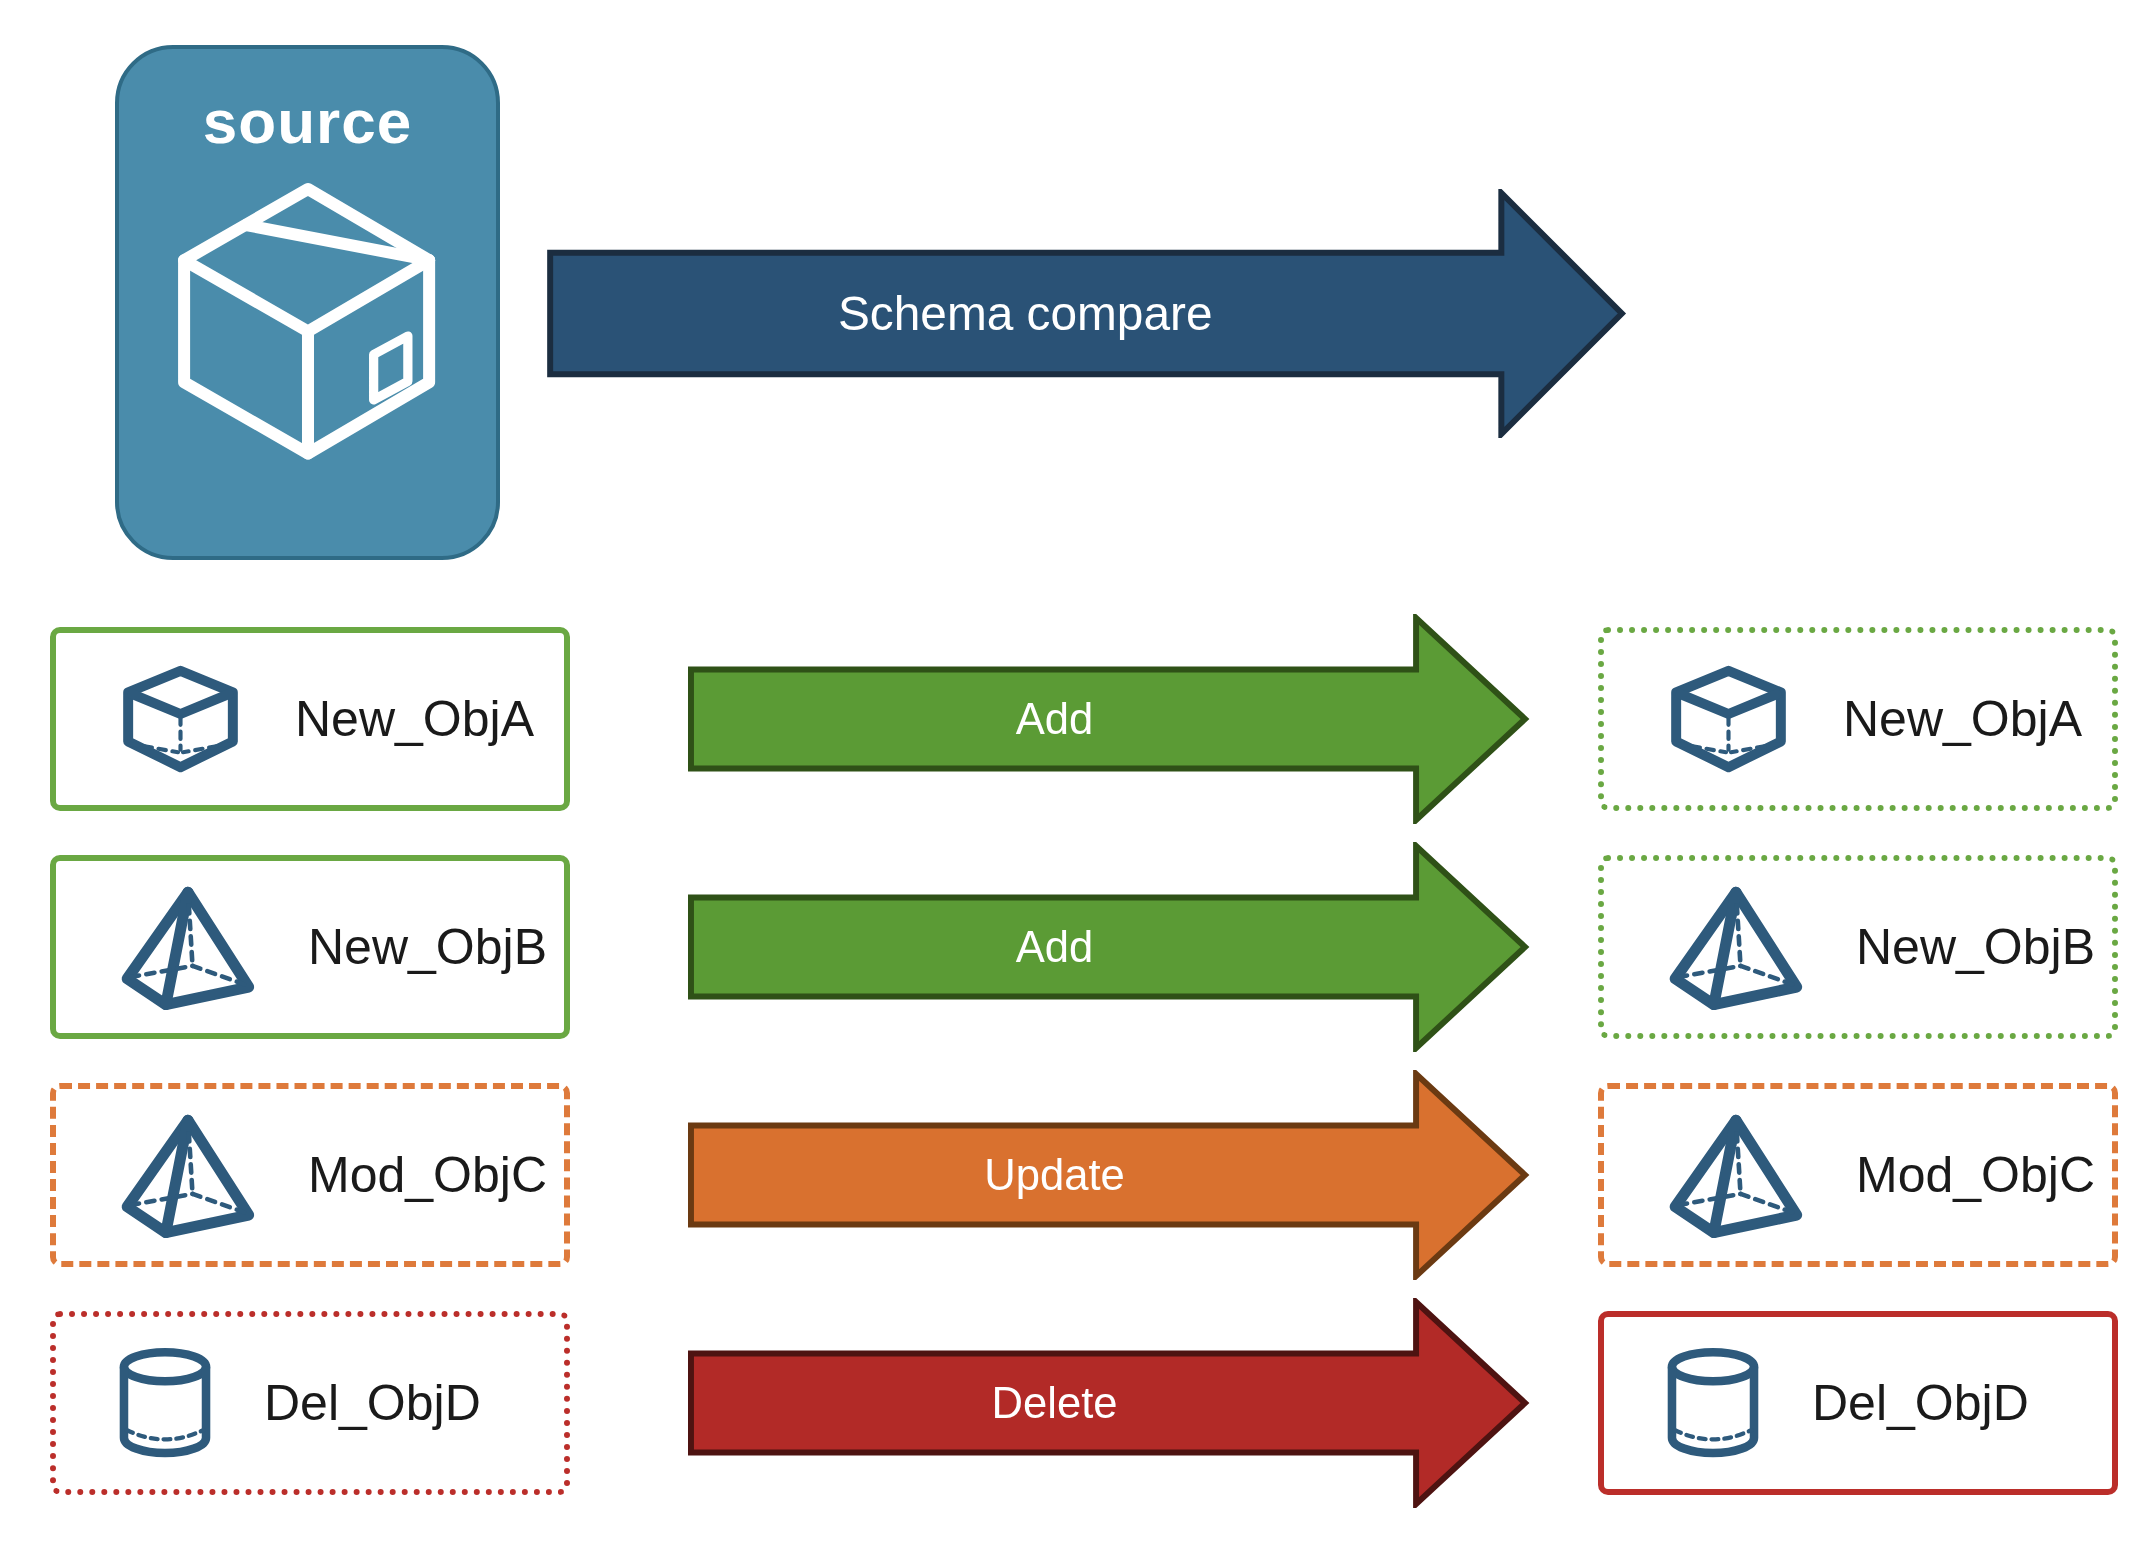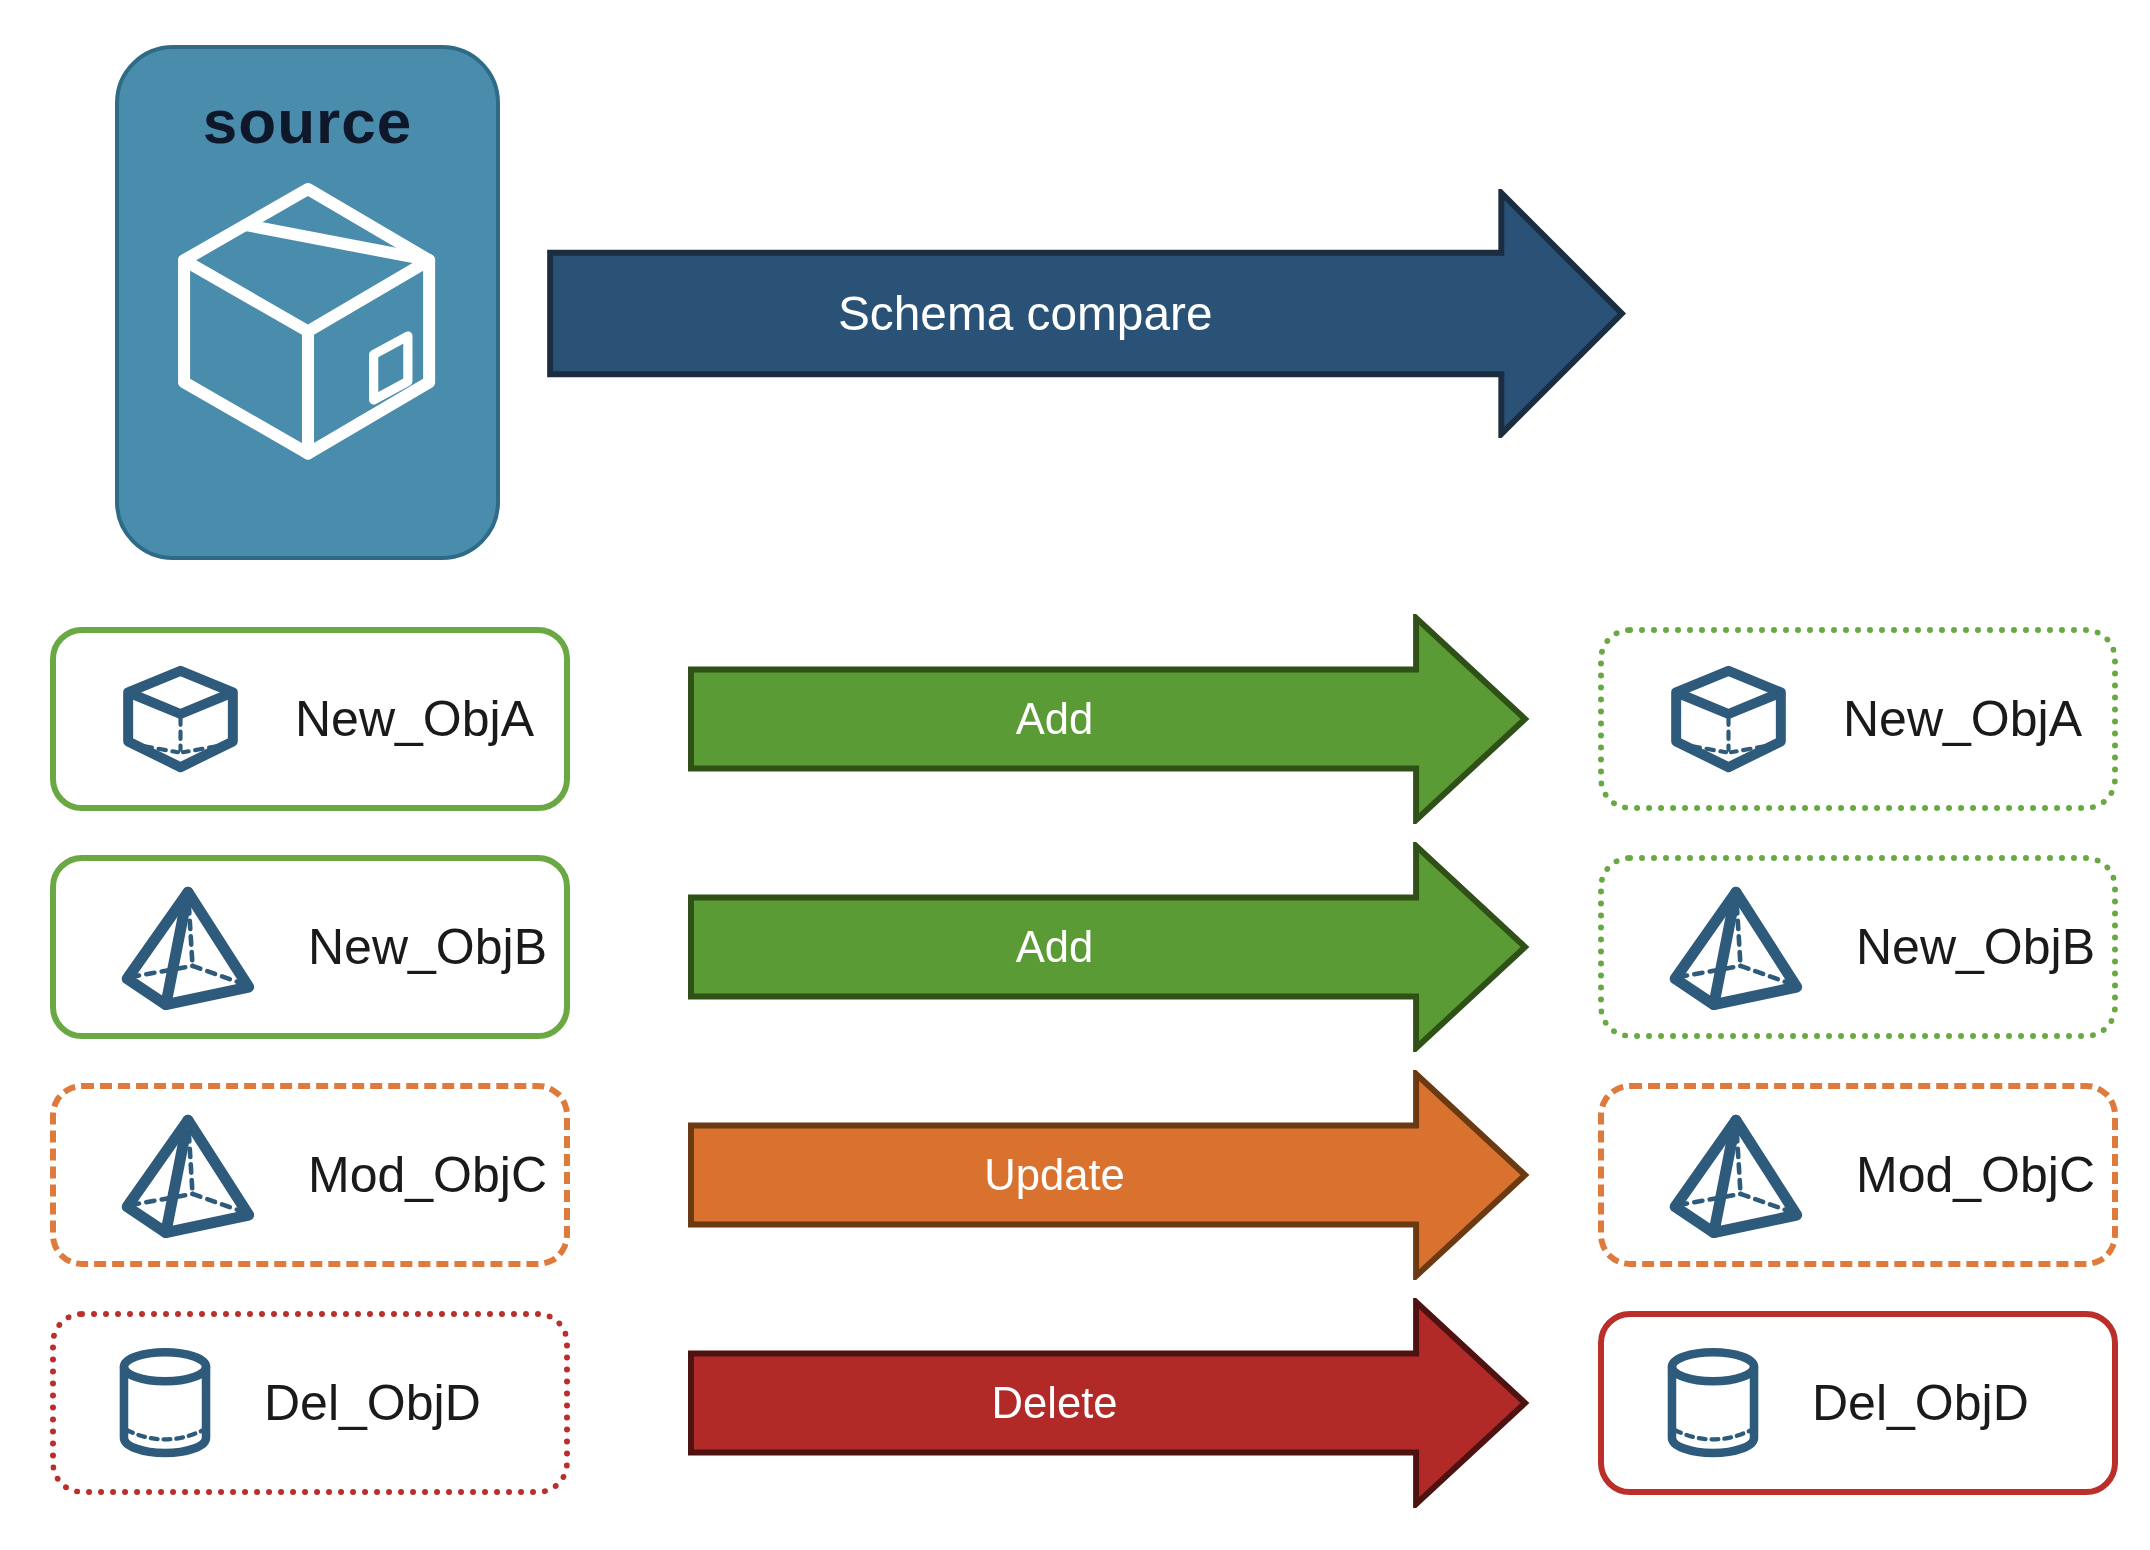--- a/index.html
+++ b/index.html
@@ -8,34 +8,34 @@
     font-family:"Liberation Sans", sans-serif;
   }
   
   .node{
     position:absolute;width:385px;height:515px;box-sizing:border-box;
     background:#4a8cab;border:4px solid #2f6b86;border-radius:58px;
     display:flex;flex-direction:column;align-items:center;
     padding-top:42px;gap:26px;
   }
   .node-label{
-    color:#0f172a;font-size:62px;font-weight:bold;letter-spacing:1px;line-height:1;
+    color:#ffffff;font-size:62px;font-weight:bold;letter-spacing:1px;line-height:1;
   }
   
   .arrow-svg{position:absolute;display:block;}
   .arrow-svg text{
     fill:#ffffff;text-anchor:middle;
     font-family:"Liberation Sans", sans-serif;
   }
   .compare-arrow text{font-size:48px;}
   .row-arrow text{font-size:44px;}
   
   .item{
     position:absolute;width:520px;height:184px;box-sizing:border-box;
-    border-width:6px;border-style:solid;border-color:#888;border-radius:32px;
+    border-width:6px;border-style:solid;border-color:#888;border-radius:10px;
     display:flex;align-items:center;padding-left:62px;gap:52px;background:#ffffff;
   }
   .item-label{color:#1a1a1a;font-size:50px;line-height:1;}
   .obj-icon{flex:0 0 auto;display:block;}
 </style>
 </head>
 <body>
 
 <div class="canvas">
 

